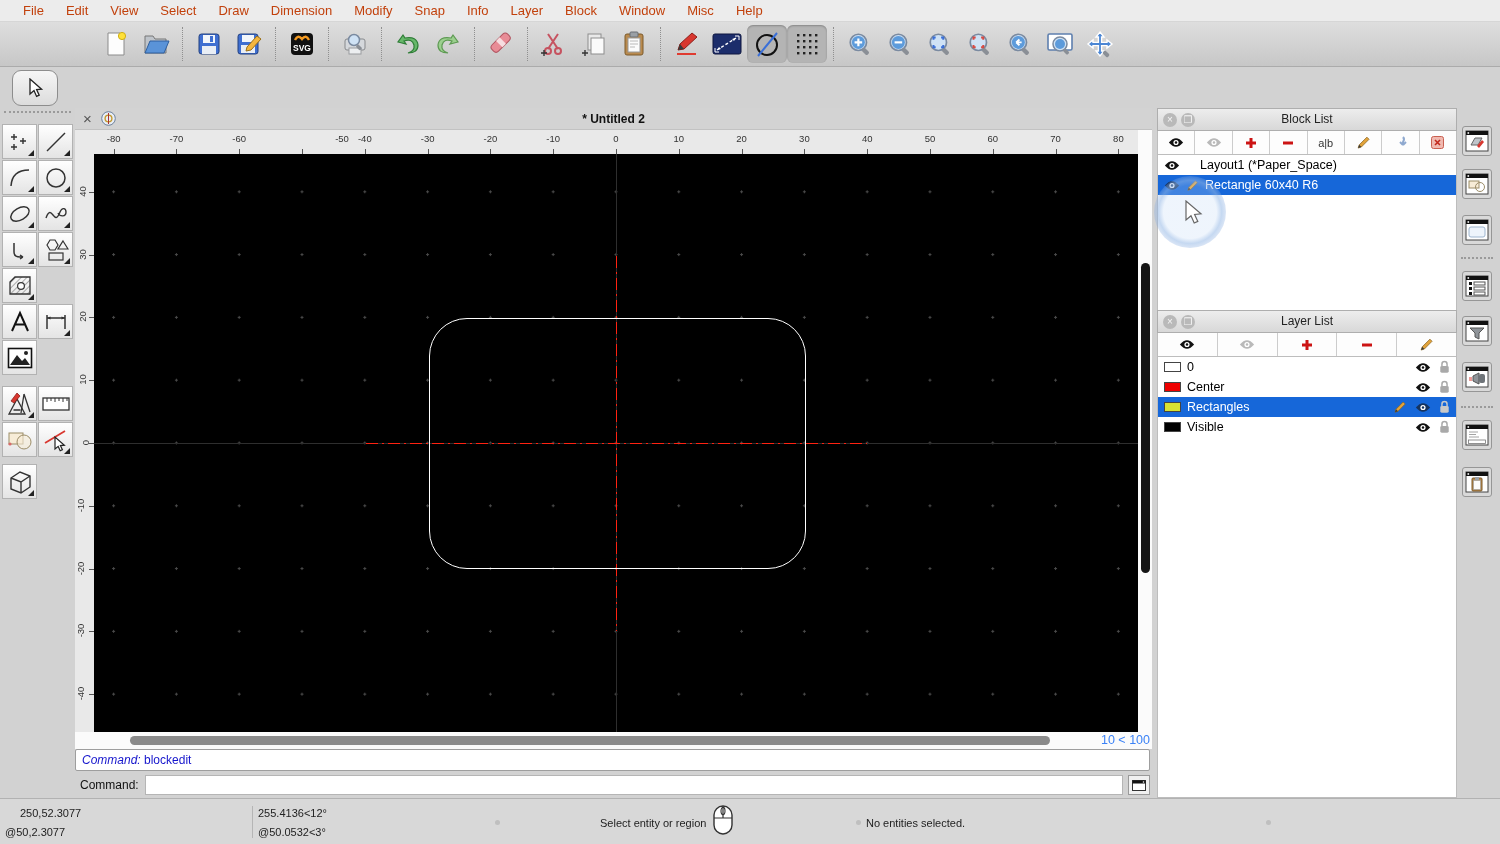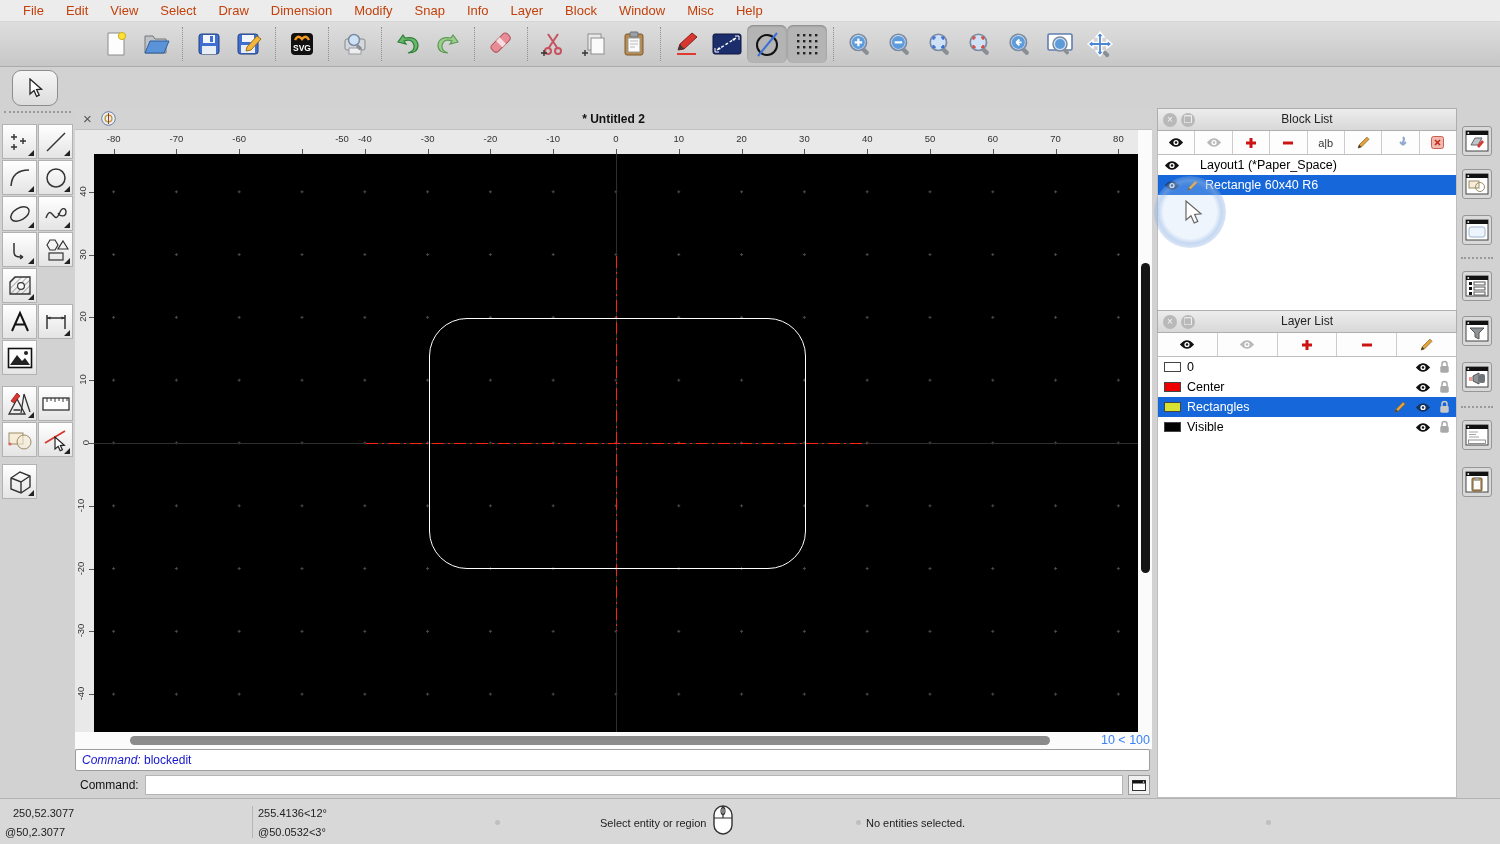--- a/index.html
+++ b/index.html
@@ -530,21 +530,21 @@
   <div id="cmdtoggle">
     <svg width="14" height="11" viewBox="0 0 14 11">
       <rect x=".5" y=".5" width="13" height="10" fill="#fff" stroke="#333"></rect>
         <rect x=".5" y=".5" width="13" height="3" fill="#111"></rect>
         <circle cx="11.5" cy="2" r=".8" fill="#fff"></circle>
     </svg>
   </div>
 </div>
 
 <div id="statusbar" class="abs">
-  <div class="stline" style="left:13px;top:8px">250,52.3077</div>
+  <div class="stline" style="left:20px;top:8px">250,52.3077</div>
   <div class="stline" style="left:5px;top:27px">@50,2.3077</div>
   <div id="stdiv"></div>
   <div class="stline" style="left:258px;top:8px">255.4136&lt;12°</div>
   <div class="stline" style="left:258px;top:27px">@50.0532&lt;3°</div>
   <div class="stdot" style="left:495px;top:21px"></div>
   <div class="stline" style="left:600px;top:18px">Select entity or region</div>
   <div class="stline" style="left:712px;top:5px">
     <svg width="22" height="32" viewBox="0 0 22 32">
       <rect x="2" y="2" width="18" height="28" rx="9" fill="#fff" stroke="#333" stroke-width="1.4"></rect>
       <path d="M2,14 H20 M11,2 V14" stroke="#333" stroke-width="1.2"></path>

